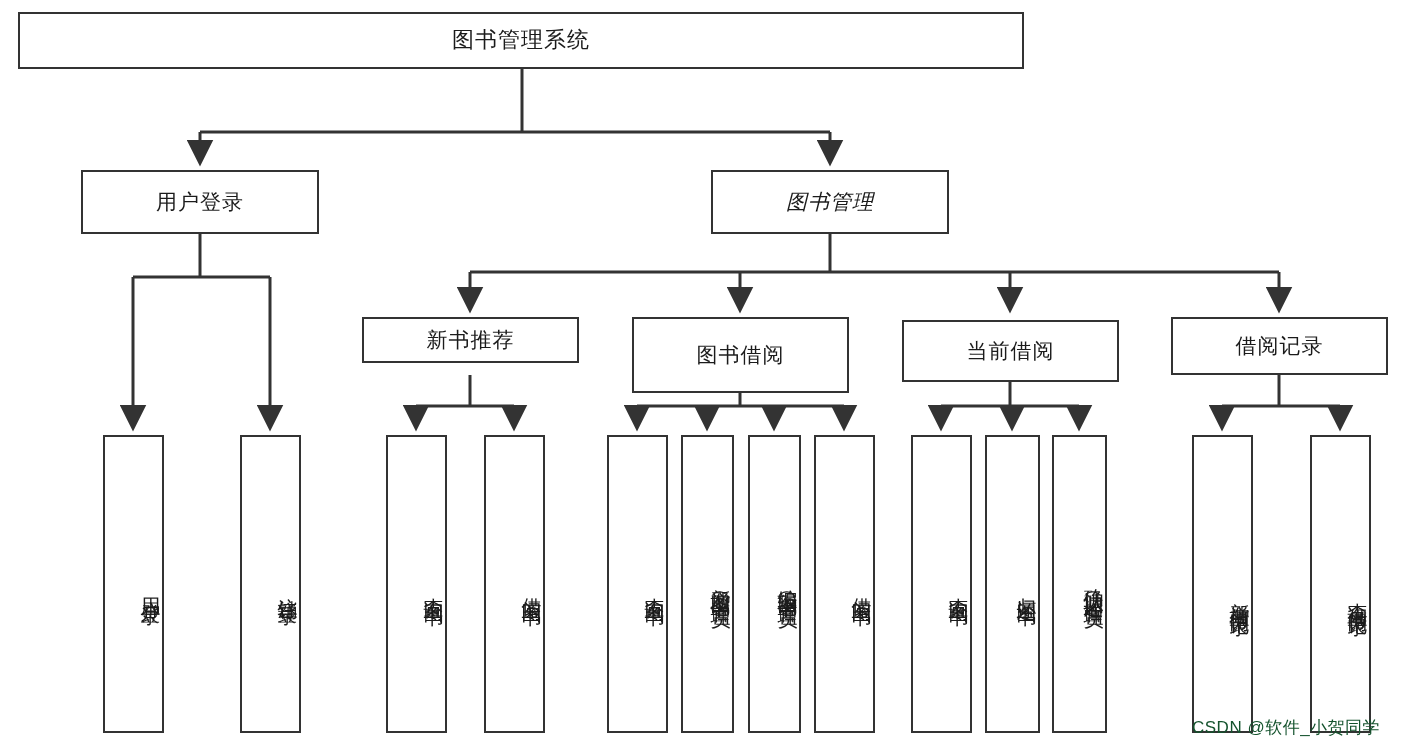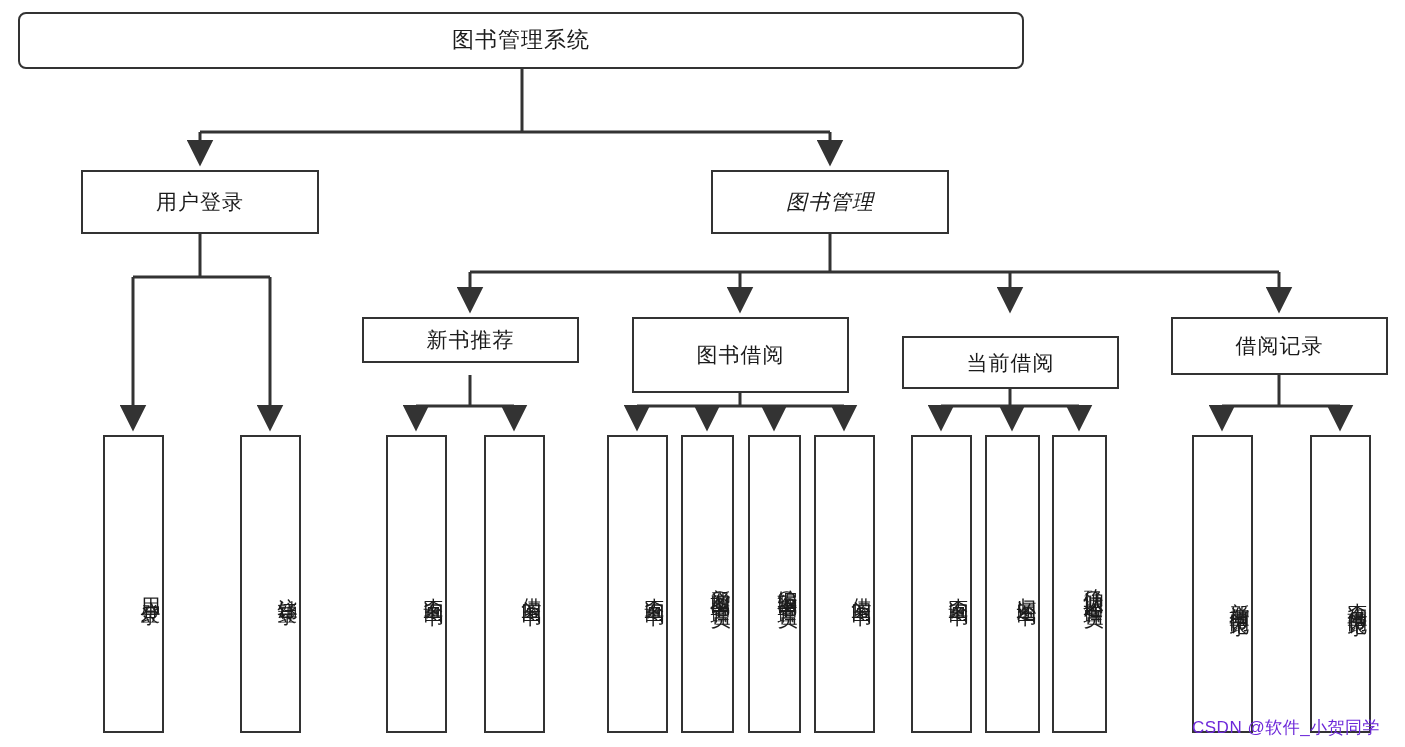--- a/index.html
+++ b/index.html
@@ -37,42 +37,41 @@
     color: #1b1b1b;
     text-align: center;
   }
   .node.h {
     font-size: 21px;
     letter-spacing: 1px;
     line-height: 1.2;
   }
   .node.root {
     font-size: 22px;
-    border-radius: 8px;
   }
   .node.v {
     writing-mode: vertical-rl;
     text-orientation: upright;
     font-size: 20px;
     letter-spacing: 3px;
     line-height: 1.15;
     align-items: flex-start;
     justify-content: center;
     padding-top: 8px;
   }
   .node.v .vtext {
     writing-mode: vertical-rl;
     text-orientation: upright;
     display: block;
     white-space: nowrap;
   }
   .watermark {
     position: absolute;
     font-size: 17px;
-    color: #6d28d9;
+    color: #14532d;
     white-space: nowrap;
     letter-spacing: 0.5px;
   }
 </style>
 </head>
 <body>
 
 <div id="canvas">
 
   <svg id="edges" viewBox="0 0 1405 747" xmlns="http://www.w3.org/2000/svg">
@@ -135,21 +134,21 @@
   <div class="node h" style="left:711px; top:170px; width:238px; height:64px;font-style:italic;">
     <span>图书管理</span>
   </div>
 
   <div class="node h" style="left:362px; top:317px; width:217px; height:46px;">
     <span>新书推荐</span>
   </div>
   <div class="node h" style="left:632px; top:317px; width:217px; height:76px;">
     <span>图书借阅</span>
   </div>
-  <div class="node h" style="left:902px; top:336px; width:217px; height:53px;">
+  <div class="node h" style="left:902px; top:320px; width:217px; height:62px;">
     <span>当前借阅</span>
   </div>
   <div class="node h" style="left:1171px; top:317px; width:217px; height:58px;">
     <span>借阅记录</span>
   </div>
 
   <div class="node v" style="left:103px; top:435px; width:61px; height:298px;">
     <span class="vtext">用户登录</span>
   </div>
   <div class="node v" style="left:240px; top:435px; width:61px; height:298px;">

